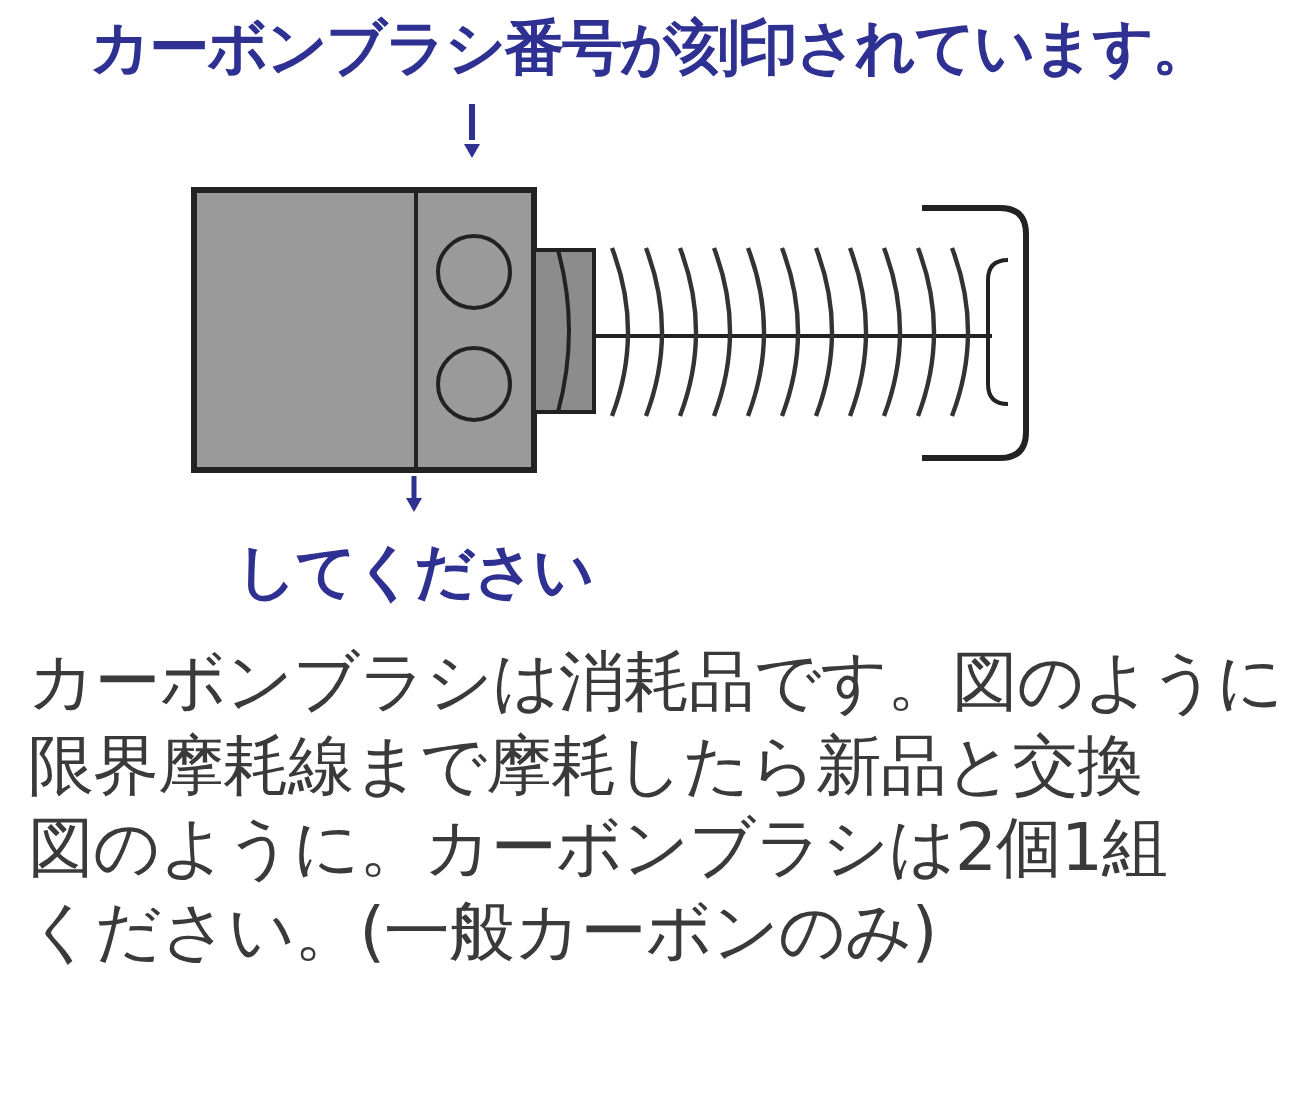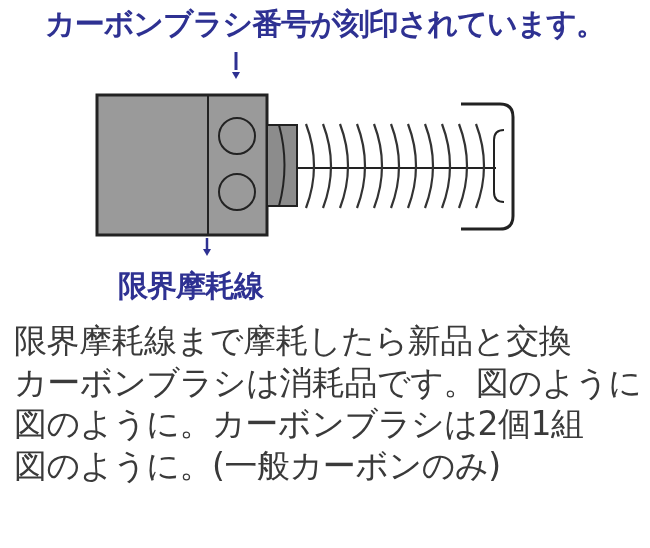--- a/index.html
+++ b/index.html
@@ -62,20 +62,20 @@
     <path d="M461,104 L500,104 Q513,104 513,117 L513,216 Q513,229 500,229 L461,229"></path>
     <path d="M504,130 Q494,130 494,140 L494,192 Q494,202 504,202" stroke-width="2"></path>
   </g>
 
   <g>
     <line x1="207" y1="238" x2="207" y2="250" stroke="#2e3192" stroke-width="2.5"></line>
     <polygon points="203,249 211,249 207,256" fill="#2e3192"></polygon>
   </g>
 </svg>
 
-<div class="limit-label">限界摩耗線</div>
+<div class="limit-label">してください</div>
 
 <div class="desc">
+  <span class="line">カーボンブラシは消耗品です。図のように</span>
   <span class="line">限界摩耗線まで摩耗したら新品と交換</span>
-  <span class="line">カーボンブラシは消耗品です。図のように</span>
   <span class="line">図のように。カーボンブラシは2個1組</span>
-  <span class="line">図のように。(一般カーボンのみ)</span>
+  <span class="line">ください。(一般カーボンのみ)</span>
 </div>
 
 </body></html>

